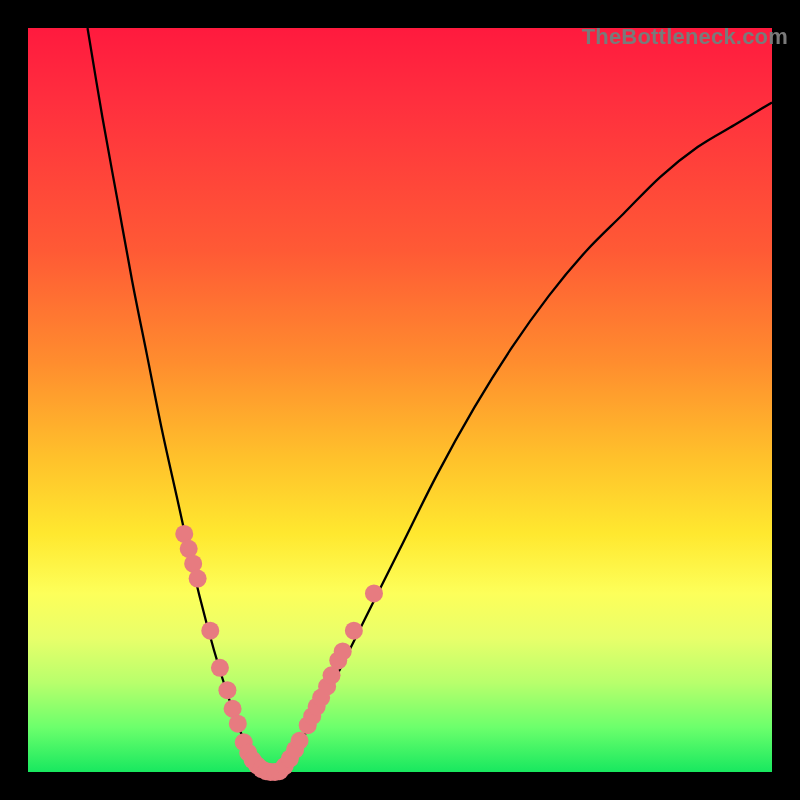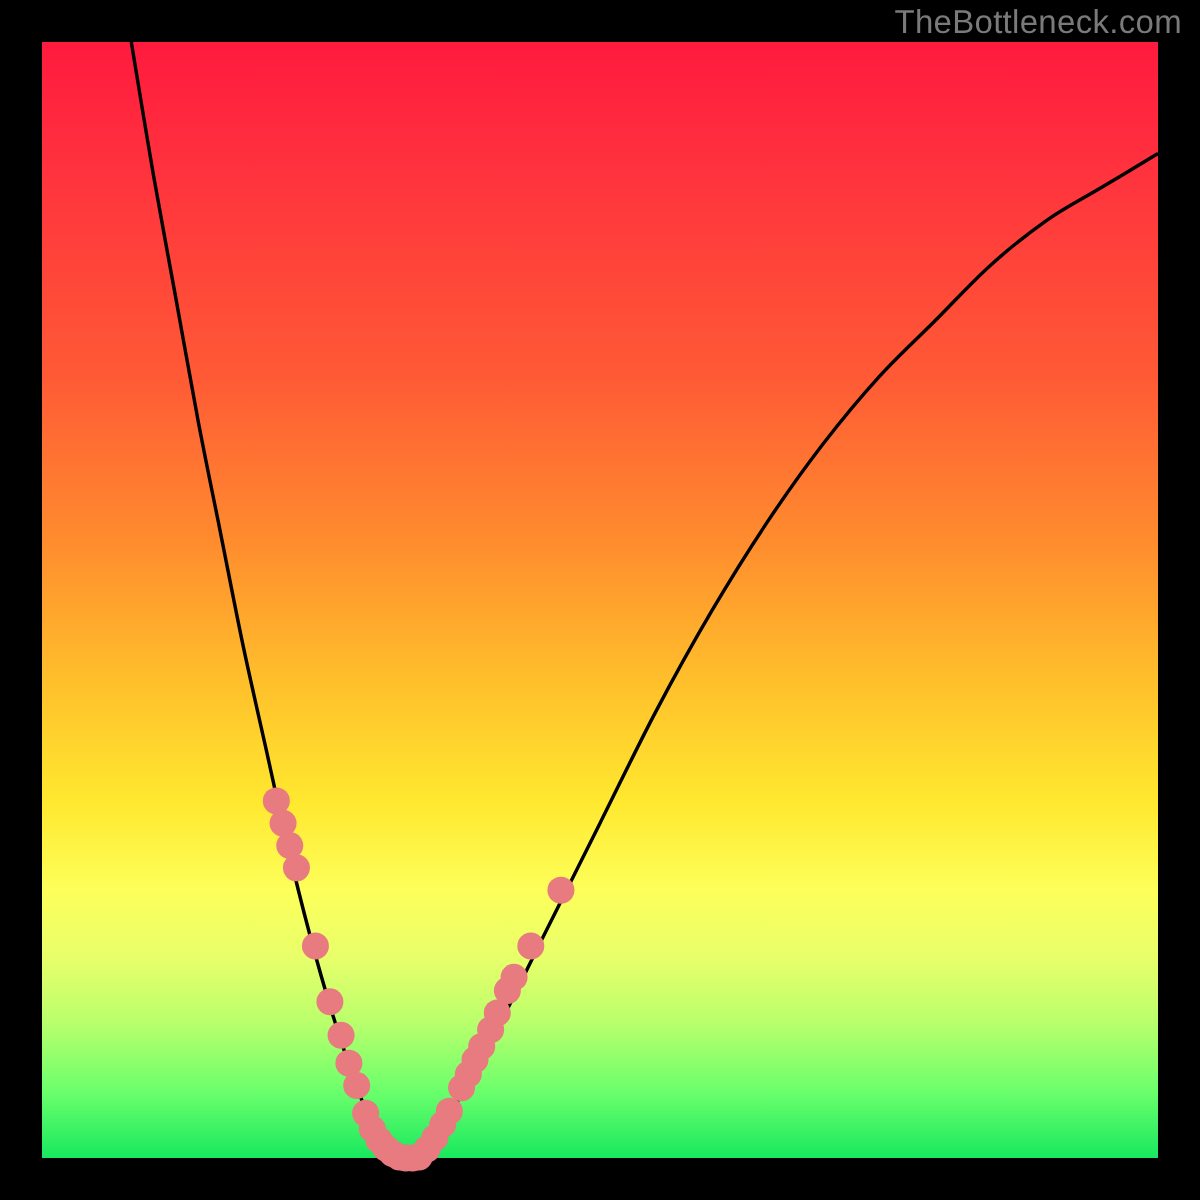--- a/index.html
+++ b/index.html
@@ -35,25 +35,25 @@
       #ffe82f 68%,
       #fdff5a 76%,
       #e8ff6a 82%,
       #b8ff6c 88%,
       #6cff6c 94%,
       #18e85f 100%
     );
   }
   .watermark {
     position: absolute;
-    top: 2px;
+    top: 24px;
     right: 12px;
     color: #7a7a7a;
     font-size: 22px;
-    font-weight: 400;
+    font-weight: 700;
     letter-spacing: 0.2px;
   }
   svg.curve {
     position: absolute;
     left: 0;
     top: 0;
     width: 744px;
     height: 744px;
     overflow: visible;
   }

